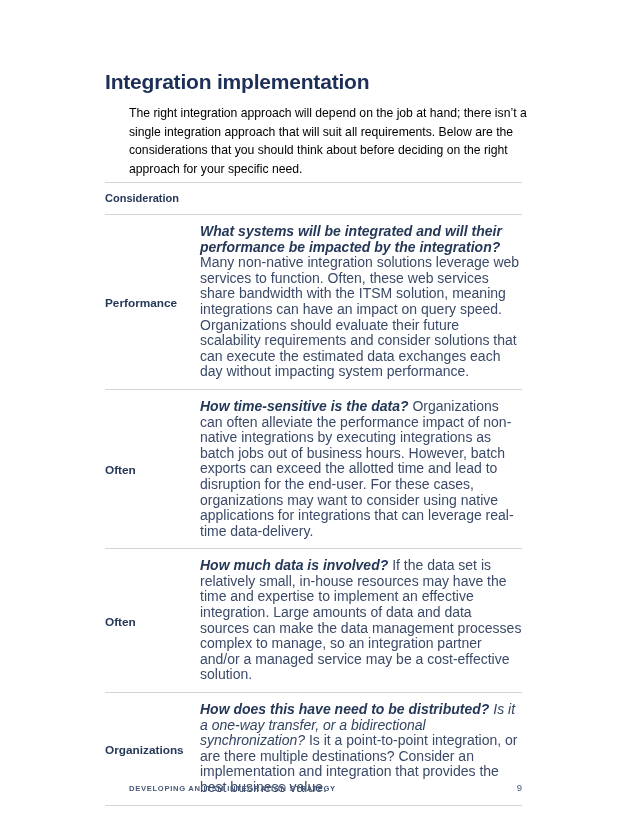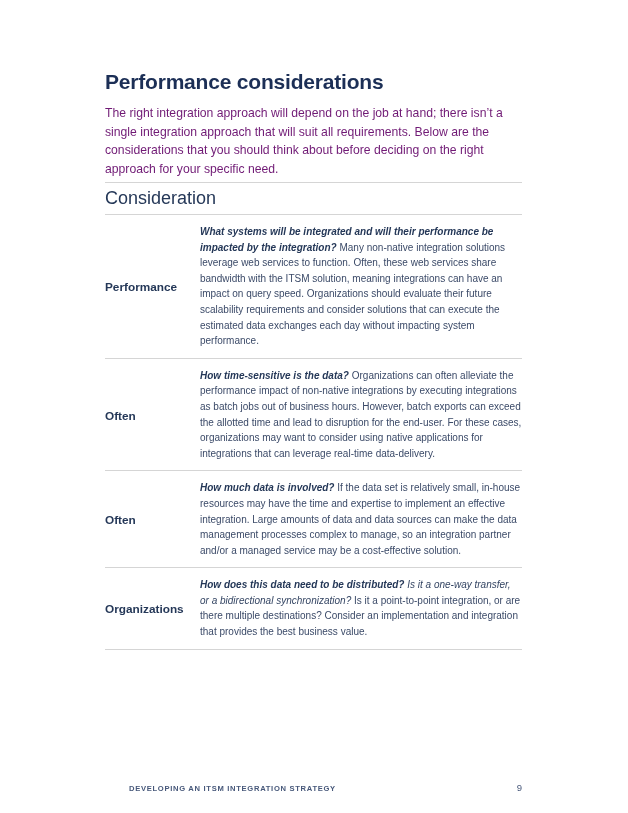--- a/index.html
+++ b/index.html
@@ -23,56 +23,57 @@
     font-size: 21px;
     line-height: 23px;
     font-weight: 700;
     letter-spacing: -0.2px;
     color: #1c2f56;
   }
   .intro {
     margin-top: 11px;
     font-size: 12.2px;
     line-height: 18.5px;
-    color: #701a75;
+    color: #000000;
     width: 420px;
+    margin-left: 24px;
   }
   .table {
     margin-top: 4px;
     width: 417px;
   }
   .trow-head {
     display: grid;
     grid-template-columns: 95px 1fr;
     border-top: 1px solid #d5d5d5;
     border-bottom: 1px solid #d5d5d5;
     padding: 8px 0;
   }
   .th {
-    font-size: 18px;
-    font-weight: 400;
+    font-size: 11px;
+    font-weight: 700;
     color: #253858;
     line-height: 15px;
   }
   .trow {
     display: grid;
     grid-template-columns: 95px 1fr;
     border-bottom: 1px solid #d5d5d5;
     padding: 9px 0 6px;
   }
   .tcol-label {
     font-size: 11.8px;
     font-weight: 700;
     color: #253858;
     align-self: center;
     line-height: 15px;
     padding-right: 8px;
   }
   .tcol-text {
-    font-size: 10px;
+    font-size: 14px;
     line-height: 15.6px;
     color: #3b4a68;
     padding-bottom: 3px;
   }
   .lead {
     font-weight: 700;
     font-style: italic;
     color: #253858;
   }
   .ital {
@@ -100,21 +101,21 @@
     color: #47587a;
   }
 </style>
 </head>
 <body>
 
 <div class="page">
 
   <div class="content">
 
-    <h1 class="doc-title">Performance considerations</h1>
+    <h1 class="doc-title">Integration implementation</h1>
 
     <p class="intro">The right integration approach will depend on the job at hand; there isn’t a single integration approach that will suit all requirements. Below are the considerations that you should think about before deciding on the right approach for your specific need.</p>
 
     <div class="table">
 
       <div class="trow-head">
         <div class="th">Consideration</div>
       </div>
 
       <div>
@@ -128,21 +129,21 @@
     <div class="tcol-text"><span class="lead">How time-sensitive is the data?</span><span class="ital"></span><span> Organizations can often alleviate the performance impact of non-native integrations by executing integrations as batch jobs out of business hours. However, batch exports can exceed the allotted time and lead to disruption for the end-user. For these cases, organizations may want to consider using native applications for integrations that can leverage real-time data-delivery.</span></div>
   </div>
 
   <div class="trow">
     <div class="tcol-label">Often</div>
     <div class="tcol-text"><span class="lead">How much data is involved?</span><span class="ital"></span><span> If the data set is relatively small, in-house resources may have the time and expertise to implement an effective integration. Large amounts of data and data sources can make the data management processes complex to manage, so an integration partner and/or a managed service may be a cost-effective solution.</span></div>
   </div>
 
   <div class="trow">
     <div class="tcol-label">Organizations</div>
-    <div class="tcol-text"><span class="lead">How does this data need to be distributed?</span><span class="ital"> Is it a one-way transfer, or a bidirectional synchronization?</span><span> Is it a point-to-point integration, or are there multiple destinations? Consider an implementation and integration that provides the best business value.</span></div>
+    <div class="tcol-text"><span class="lead">How does this have need to be distributed?</span><span class="ital"> Is it a one-way transfer, or a bidirectional synchronization?</span><span> Is it a point-to-point integration, or are there multiple destinations? Consider an implementation and integration that provides the best business value.</span></div>
   </div>
 </div>
 
     </div>
 
   </div>
 
   <div class="footer">
     <span class="footer-left">DEVELOPING AN ITSM INTEGRATION STRATEGY</span>
     <span class="footer-page">9</span>

